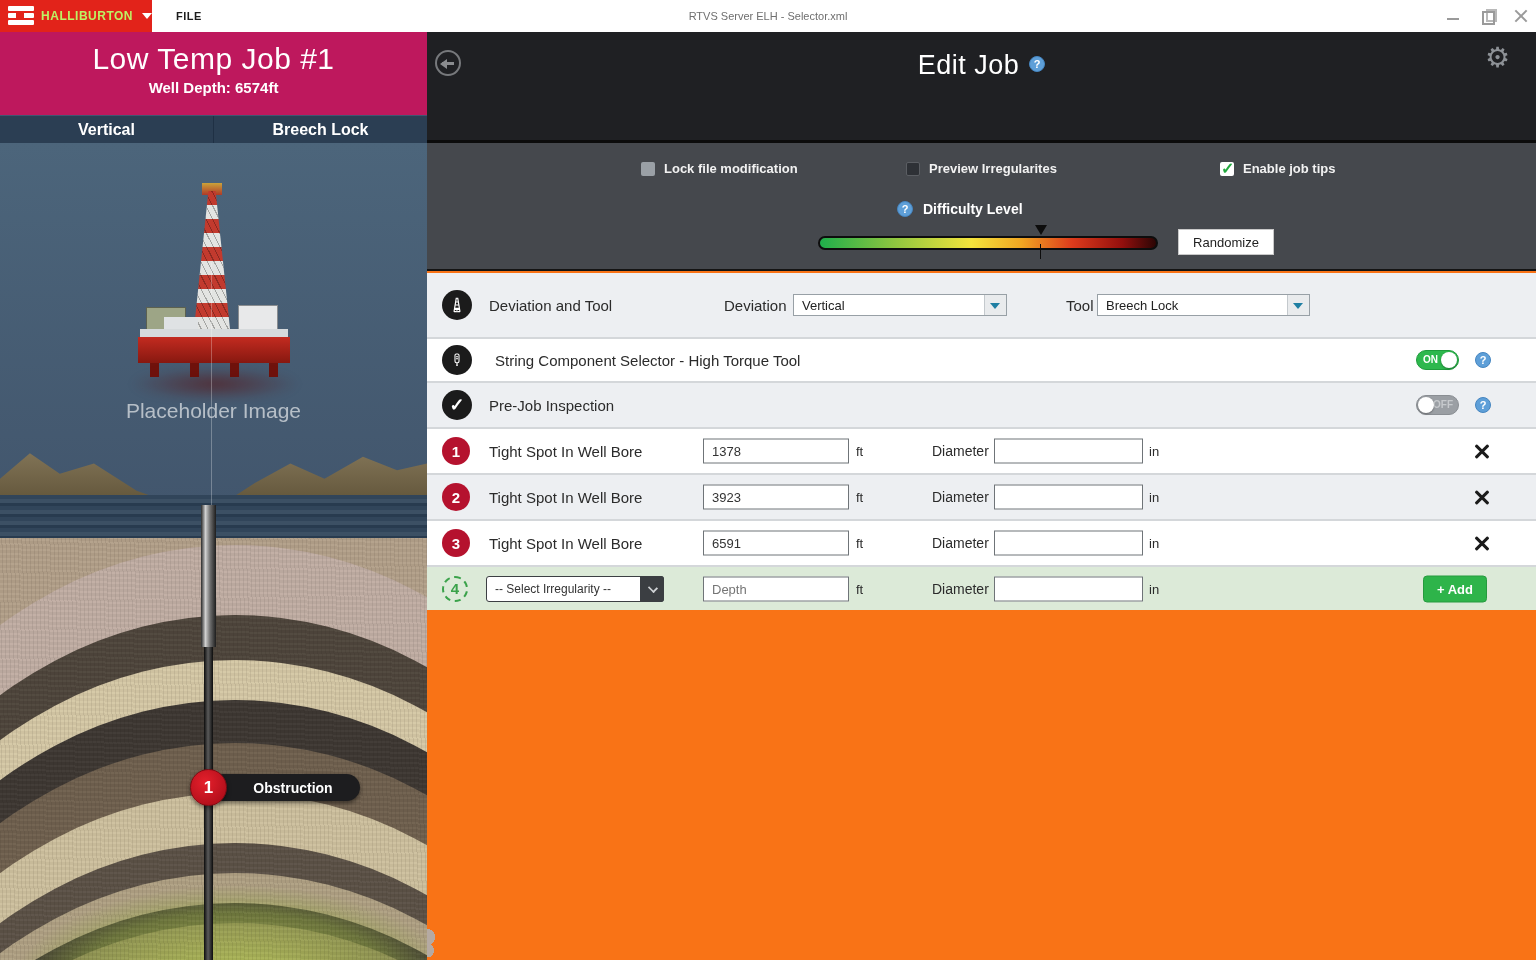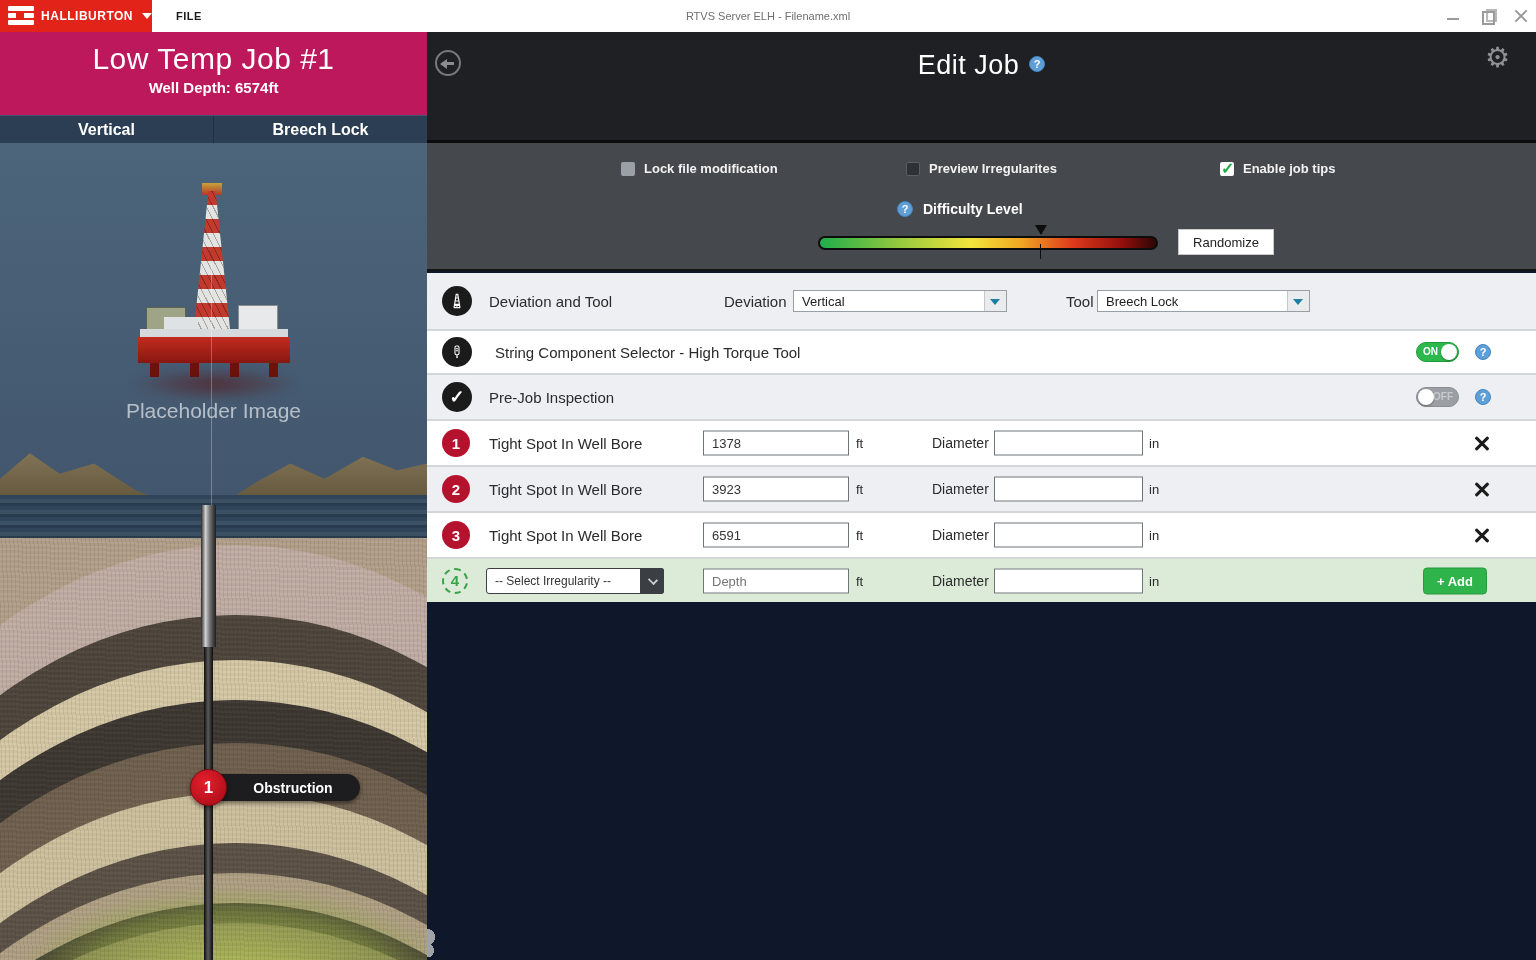--- a/index.html
+++ b/index.html
@@ -6,21 +6,21 @@
   html,body { width:1536px; height:960px; overflow:hidden; font-family:"Liberation Sans", sans-serif; background:#fff; }
   .app { position:relative; width:1536px; height:960px; }
 
   
   .titlebar { position:absolute; top:0; left:0; right:0; height:32px; background:#fff; z-index:50; }
   .brand { position:absolute; left:0; top:0; width:152px; height:32px; background:#e2231a; display:flex; align-items:center; padding-left:8px; }
   .brand-logo { width:26px; height:20px; position:relative; margin-right:7px; }
   .brand-logo .bar { position:absolute; left:0; width:26px; height:5px; background:#fff; border-radius:1px; }
   .brand-logo .bar.b1{top:0} .brand-logo .bar.b2{top:7px} .brand-logo .bar.b3{top:14px}
   .brand-logo .notch { position:absolute; right:2px; top:7px; width:8px; height:5px; background:#e2231a; }
-  .brand-text { color:#ffffff; font-weight:bold; font-size:12px; letter-spacing:.5px;margin-left:8px; }
+  .brand-text { color:#bef264; font-weight:bold; font-size:12px; letter-spacing:.5px;margin-left:8px; }
   .brand-caret { width:0; height:0; border-left:5px solid transparent; border-right:5px solid transparent; border-top:6px solid #fff; margin-left:9px; }
   .file-menu { position:absolute; left:176px; top:0; height:32px; display:flex; align-items:center; font-size:11px; font-weight:bold; color:#1d1d1d; letter-spacing:.5px; }
   .win-title { position:absolute; left:0; right:0; top:0; height:32px; display:flex; align-items:center; justify-content:center; font-size:11px; color:#6f6f6f; pointer-events:none; }
   .win-controls { position:absolute; right:8px; top:0; height:32px; display:flex; align-items:center; gap:20px; }
   .wc { width:14px; height:14px; position:relative; cursor:default; }
   .wc-min::after { content:""; position:absolute; left:1px; right:1px; bottom:3px; border-bottom:2px solid #9a9a9a; }
   .wc-max::after { content:""; position:absolute; left:2px; top:2px; width:9px; height:10px; border:2px solid #9a9a9a; }
   .wc-max::before { content:""; position:absolute; left:6px; top:0px; width:7px; height:9px; border:2px solid #b9b9b9; }
   .wc-close::before,.wc-close::after { content:""; position:absolute; left:-1px; top:6px; width:16px; height:2px; background:#9a9a9a; }
   .wc-close::before{ transform:rotate(45deg);} .wc-close::after{ transform:rotate(-45deg);}
@@ -84,21 +84,21 @@
 
   
   .obstruction { position:absolute; left:190px; top:626px; z-index:9; }
   .ob-pill { position:absolute; left:20px; top:5px; width:150px; height:27px; background:#1d1d1f; border-radius:14px;
     color:#fff; font-size:14px; font-weight:bold; display:flex; align-items:center; justify-content:center; padding-left:16px; box-shadow:0 2px 4px rgba(0,0,0,.5); }
   .ob-num { position:absolute; left:0; top:0; width:37px; height:37px; border-radius:50%;
     background:radial-gradient(circle at 40% 35%, #e5202c, #b40f1b 75%); border:1px solid #7e0a12;
     color:#fff; font-size:17px; font-weight:bold; display:flex; align-items:center; justify-content:center; box-shadow:0 2px 4px rgba(0,0,0,.5); }
 
   
-  .main { position:absolute; left:427px; top:32px; right:0; bottom:0; background:#0f172a; }
+  .main { position:absolute; left:427px; top:32px; right:0; bottom:0; background:#f97316; }
   .main-head { position:absolute; left:0; right:0; top:0; height:111px; background:#1f2023; border-bottom:3px solid #0c0c0c; }
   .back-btn { position:absolute; left:8px; top:18px; width:26px; height:26px; border:2px solid #77797c; border-radius:50%; cursor:pointer; }
   .back-arrow { position:absolute; left:5px; top:10px; width:12px; height:3px; background:#8a8c8f; }
   .back-arrow::before { content:""; position:absolute; left:-2px; top:-3.5px; border-top:5px solid transparent; border-bottom:5px solid transparent; border-right:7px solid #8a8c8f; }
   .main-title-row { position:absolute; left:0; right:0; top:18px; text-align:center; color:#fff; font-size:27px; font-weight:300; letter-spacing:.5px; }
   .help-circle { display:inline-flex; width:16px; height:16px; border-radius:50%; background:#5e9fd8; border:1px solid #4585c0;
     color:#fff; font-size:11px; font-weight:bold; align-items:center; justify-content:center; vertical-align:6px; margin-left:10px; cursor:pointer; }
   .gear { position:absolute; right:26px; top:12px; font-size:28px; color:#8d9196; cursor:pointer; line-height:1; }
   .title-field-row { position:absolute; left:0; right:0; top:69px; height:26px; }
   .title-label { position:absolute; left:305px; top:4px; color:#fff; font-size:15px; font-weight:bold; }
@@ -108,38 +108,38 @@
   .save-btn { position:absolute; left:974px; top:0; width:106px; height:25px; background:#1a9ac6; border:1px solid #1486ae; border-radius:3px;
     color:#fff; font-size:13px; font-weight:bold; display:flex; align-items:center; justify-content:center; cursor:pointer; }
 
   .options-band { position:absolute; left:0; right:0; top:111px; height:128px; background:#45484d; border-bottom:2px solid #141414; }
   .cb-item { position:absolute; top:18px; display:flex; align-items:center; gap:9px; color:#f2f2f2; font-size:13px; font-weight:bold; cursor:pointer; }
   .cb-box { width:14px; height:14px; border-radius:2px; }
   .cb-1 .cb-box { background:#9aa0a6; }
   .cb-2 .cb-box { background:#2e3136; border:1px solid #5b5e63; }
   .cb-3 .cb-box { background:#fff; position:relative; }
   .cb-3 .cb-check { position:absolute; left:1px; top:-3px; color:#23a93f; font-size:16px; font-weight:bold; }
-  .cb-1{left:194px} .cb-2{left:479px} .cb-3{left:793px}
+  .cb-1{left:214px} .cb-2{left:479px} .cb-3{left:793px}
   .difficulty-head { position:absolute; left:470px; top:58px; display:flex; align-items:center; gap:10px; }
   .difficulty-title { color:#fff; font-size:14px; font-weight:bold; }
   .slider-wrap { position:absolute; left:391px; top:93px; width:340px; height:14px; }
   .slider-track { position:absolute; inset:0; border:2px solid #0d0d0d; border-radius:8px; overflow:hidden;
     background:linear-gradient(90deg,#1fae4b 0%,#8ec63f 22%,#f3e43c 45%,#f0a622 60%,#dd3b1c 75%,#930f0d 90%,#2b0605 100%); }
   .slider-marker { position:absolute; top:-11px; transform:translateX(-6px); width:0; height:0;
     border-left:6px solid transparent; border-right:6px solid transparent; border-top:10px solid #0d0d0d; cursor:grab; }
   .slider-marker::after { content:""; position:absolute; left:-1px; top:9px; width:1px; height:15px; background:#0d0d0d; }
   .randomize-btn { position:absolute; left:751px; top:86px; width:96px; height:26px; background:#fff; border:1px solid #c9c9c9;
     color:#222; font-size:13px; display:flex; align-items:center; justify-content:center; cursor:pointer; }
 
   
   .rows { position:absolute; left:0; right:0; top:241px; }
   .srow { position:relative; width:100%; }
   .srow + .srow { border-top:2px solid #d4d7da; }
   .bg-gray { background:#edeff2; } .bg-white { background:#fff; } .bg-green { background:#dcead8; }
-  .h52{height:56px} .h44{height:44px} .h46{height:46px} .h45{height:45px}
+  .h52{height:64px} .h44{height:44px} .h46{height:46px} .h45{height:45px}
   .vcenter { position:absolute; top:50%; transform:translateY(-50%); }
   .icon-circle { left:15px; width:30px; height:30px; border-radius:50%; background:#1b1b1b; color:#fff; display:flex; align-items:center; justify-content:center; }
   .icon-circle svg { display:block; }
   .check-glyph { font-size:18px; font-weight:bold; line-height:1; }
   .section-label { left:62px; font-size:15px; color:#2b2b2b; }
   .field-label { font-size:15px; color:#2b2b2b; }
   .dd { height:22px; background:#fff; border:1px solid #98a0a6; position:absolute; cursor:pointer; }
   .dd-text { position:absolute; left:8px; top:3px; font-size:13px; color:#222; }
   .dd-btn { position:absolute; right:0; top:0; width:22px; height:100%; background:#e9ebed; border-left:1px solid #c4c9cd; }
   .dd-tri { position:absolute; right:6px; top:8px; width:0; height:0; border-left:5px solid transparent; border-right:5px solid transparent; border-top:6px solid #1f7fa3; }
@@ -171,21 +171,21 @@
   .add-btn { left:996px; width:64px; height:27px; background:#2eb44a; border:1px solid #269a3e; border-radius:4px;
     color:#fff; font-size:13px; font-weight:bold; display:flex; align-items:center; justify-content:center; cursor:pointer; position:absolute; }
   .curl { position:absolute; left:0; bottom:2px; width:15px; height:30px; background:radial-gradient(circle at 0 30%, #aeb1b3 0 8px, transparent 8px), radial-gradient(circle at 0 75%, #aeb1b3 0 7px, transparent 7px); opacity:.9; }
 </style>
 </head>
 <body>
 
 <div class="app">
 
   <div class="titlebar">
-    <div class="win-title">RTVS Server ELH - Filename.xml</div>
+    <div class="win-title">RTVS Server ELH - Selector.xml</div>
     <div class="brand">
       <div class="brand-logo">
         <div class="bar b1"></div>
           <div class="bar b2"></div>
           <div class="bar b3"></div>
           <div class="notch"></div>
       </div>
       <span class="brand-text">HALLIBURTON</span>
       <span class="brand-caret"></span>
     </div>

